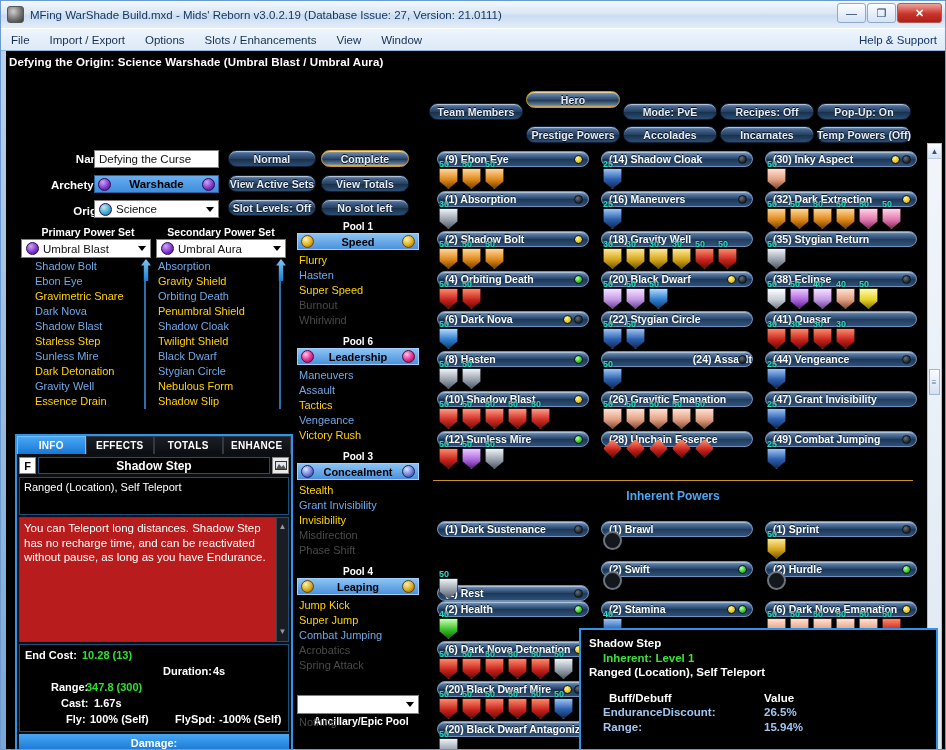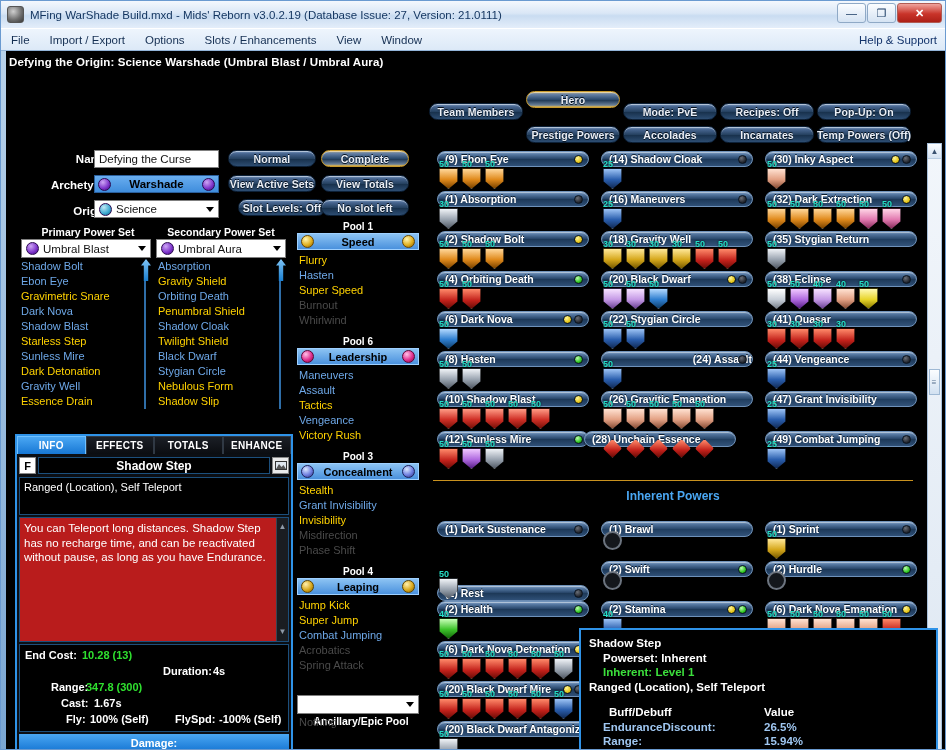--- a/index.html
+++ b/index.html
@@ -258,31 +258,31 @@
       <span class="orb sci"></span>
       <span>Science</span>
       <span class="arrow"></span>
     </div>
 
     <div id="leftbtns">
         <div class="pill" style="position: absolute; left: 227px; top: 99px; width: 88px;">Normal</div>
         <div class="pill hl" style="position: absolute; left: 320px; top: 99px; width: 88px;">Complete</div>
         <div class="pill" style="position: absolute; left: 227px; top: 124px; width: 88px;">View Active Sets</div>
         <div class="pill" style="position: absolute; left: 320px; top: 124px; width: 88px;">View Totals</div>
-        <div class="pill" style="position: absolute; left: 237px; top: 148px; width: 88px;">Slot Levels: Off</div>
+        <div class="pill" style="position: absolute; left: 227px; top: 148px; width: 88px;">Slot Levels: Off</div>
         <div class="pill" style="position: absolute; left: 320px; top: 148px; width: 88px;">No slot left</div>
       </div>
 
     <div class="setlabel" style="left:22px;top:175px;width:130px;text-align:center;">Primary Power Set</div>
     <div class="sel" style="left:20px;top:188px;width:130px;height:19px;">
       <span class="orb"></span>
       <span>Umbral Blast</span>
       <span class="arrow"></span>
     </div>
-    <div class="powlist" id="primlist" style="left:20px;top:208px;width:120px;">
+    <div class="powlist" id="primlist" style="left:34px;top:208px;width:120px;">
         <div class="pw-off">Shadow Bolt</div>
         <div class="pw-off">Ebon Eye</div>
         <div class="pw-on">Gravimetric Snare</div>
         <div class="pw-off">Dark Nova</div>
         <div class="pw-off">Shadow Blast</div>
         <div class="pw-on">Starless Step</div>
         <div class="pw-off">Sunless Mire</div>
         <div class="pw-on">Dark Detonation</div>
         <div class="pw-off">Gravity Well</div>
         <div class="pw-on">Essence Drain</div>
@@ -687,21 +687,21 @@
           </div>
           <div class="slot">
             <div class="lv">50</div>
             <div class="enh e-peach"></div>
           </div>
           <div class="slot">
             <div class="lv">50</div>
             <div class="enh e-peach"></div>
           </div>
         </div>
-        <div class="powerbar plain" style="left: 583px; top: 380px; width: 152px; align-items: center;">
+        <div class="powerbar plain" style="left: 600px; top: 380px; width: 152px; align-items: center;">
           <span>(28) Unchain Essence</span>
         </div>
         <div class="slots" style="left: 602px; top: 389px;">
           <div class="slot">
             <div class="lv"></div>
             <div class="enh diamond e-red"></div>
           </div>
           <div class="slot">
             <div class="lv"></div>
             <div class="enh diamond e-red"></div>
@@ -1061,21 +1061,20 @@
       </div>
 
     <div class="rsb">
       <div class="ar">▲</div>
       <div class="thumb">≡</div>
 
     </div>
 
     <div class="tooltip">
       <div class="w">Shadow Step</div>
-      <div style="padding-left:14px;" class="w">Powerset: Inherent</div>
       <div style="padding-left:14px;" class="g">Inherent: Level 1</div>
       <div class="w">Ranged (Location), Self Teleport</div>
       <div style="height:11px;"></div>
       <div class="tt-row">
           <span class="k w">Buff/Debuff</span>
           <span class="w">Value</span>
         </div>
       <div class="tt-row">
           <span class="k" style="padding-left:14px;">EnduranceDiscount:</span>
           <span>26.5%</span>

